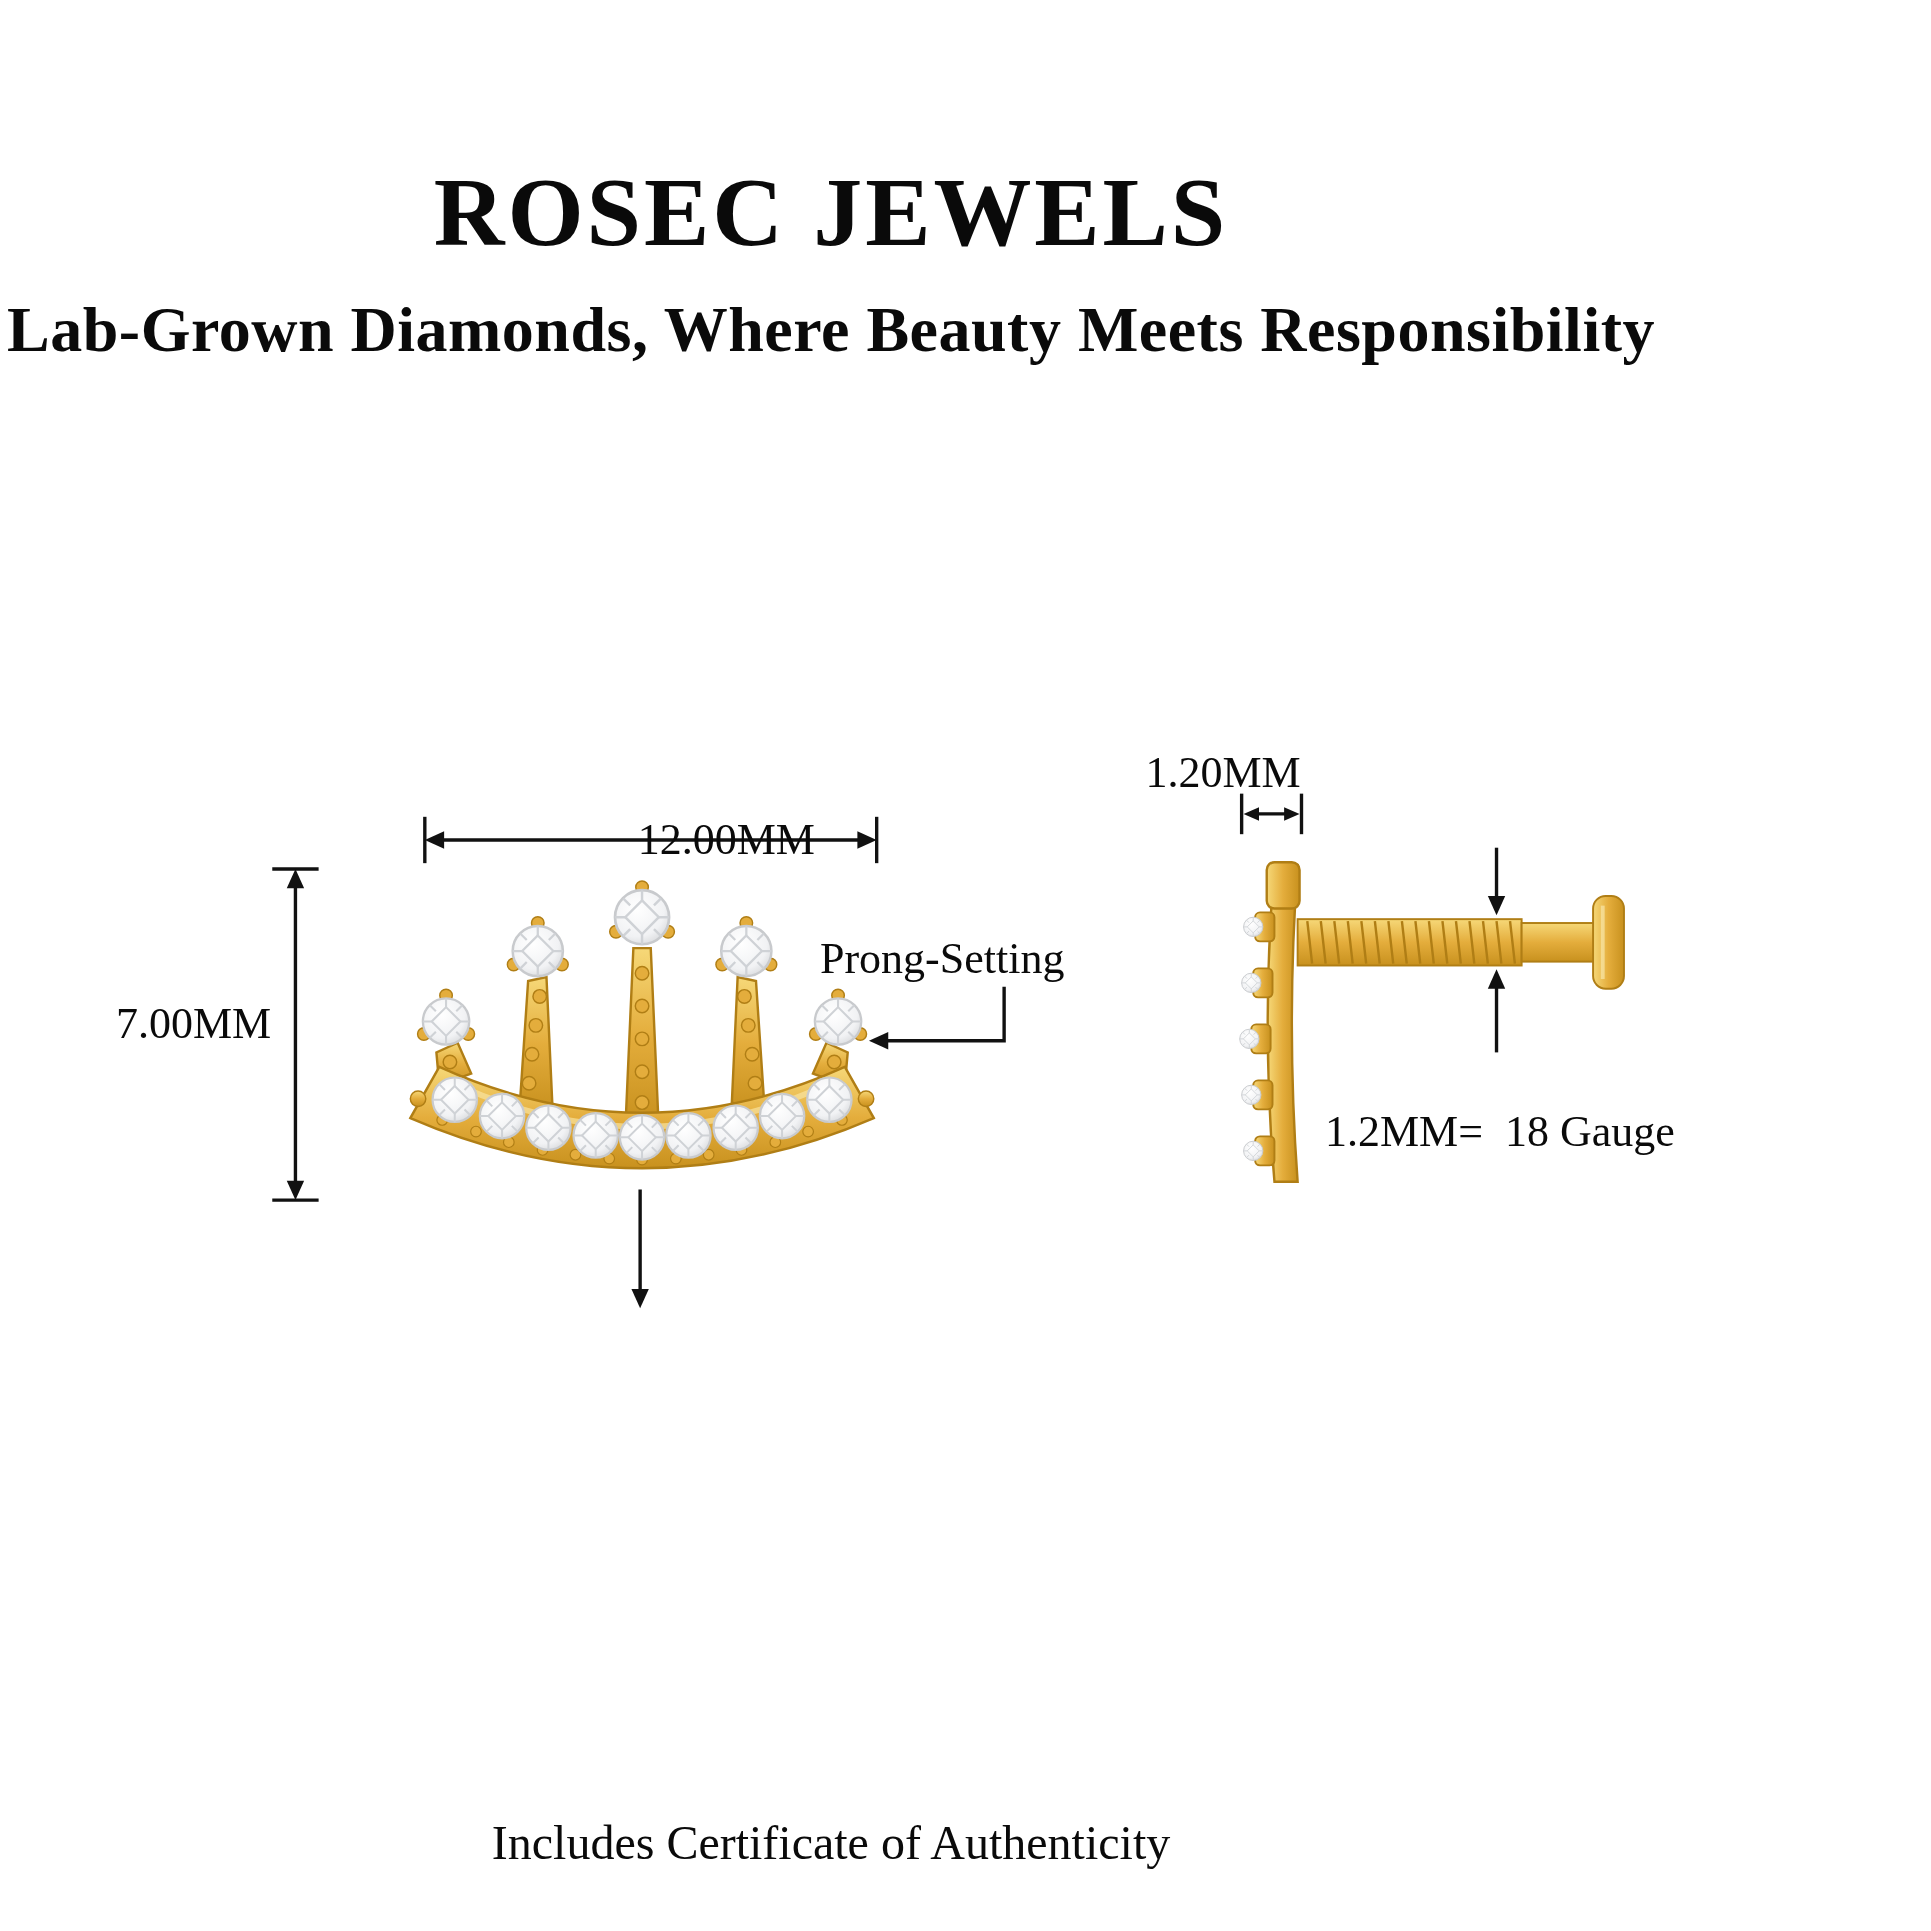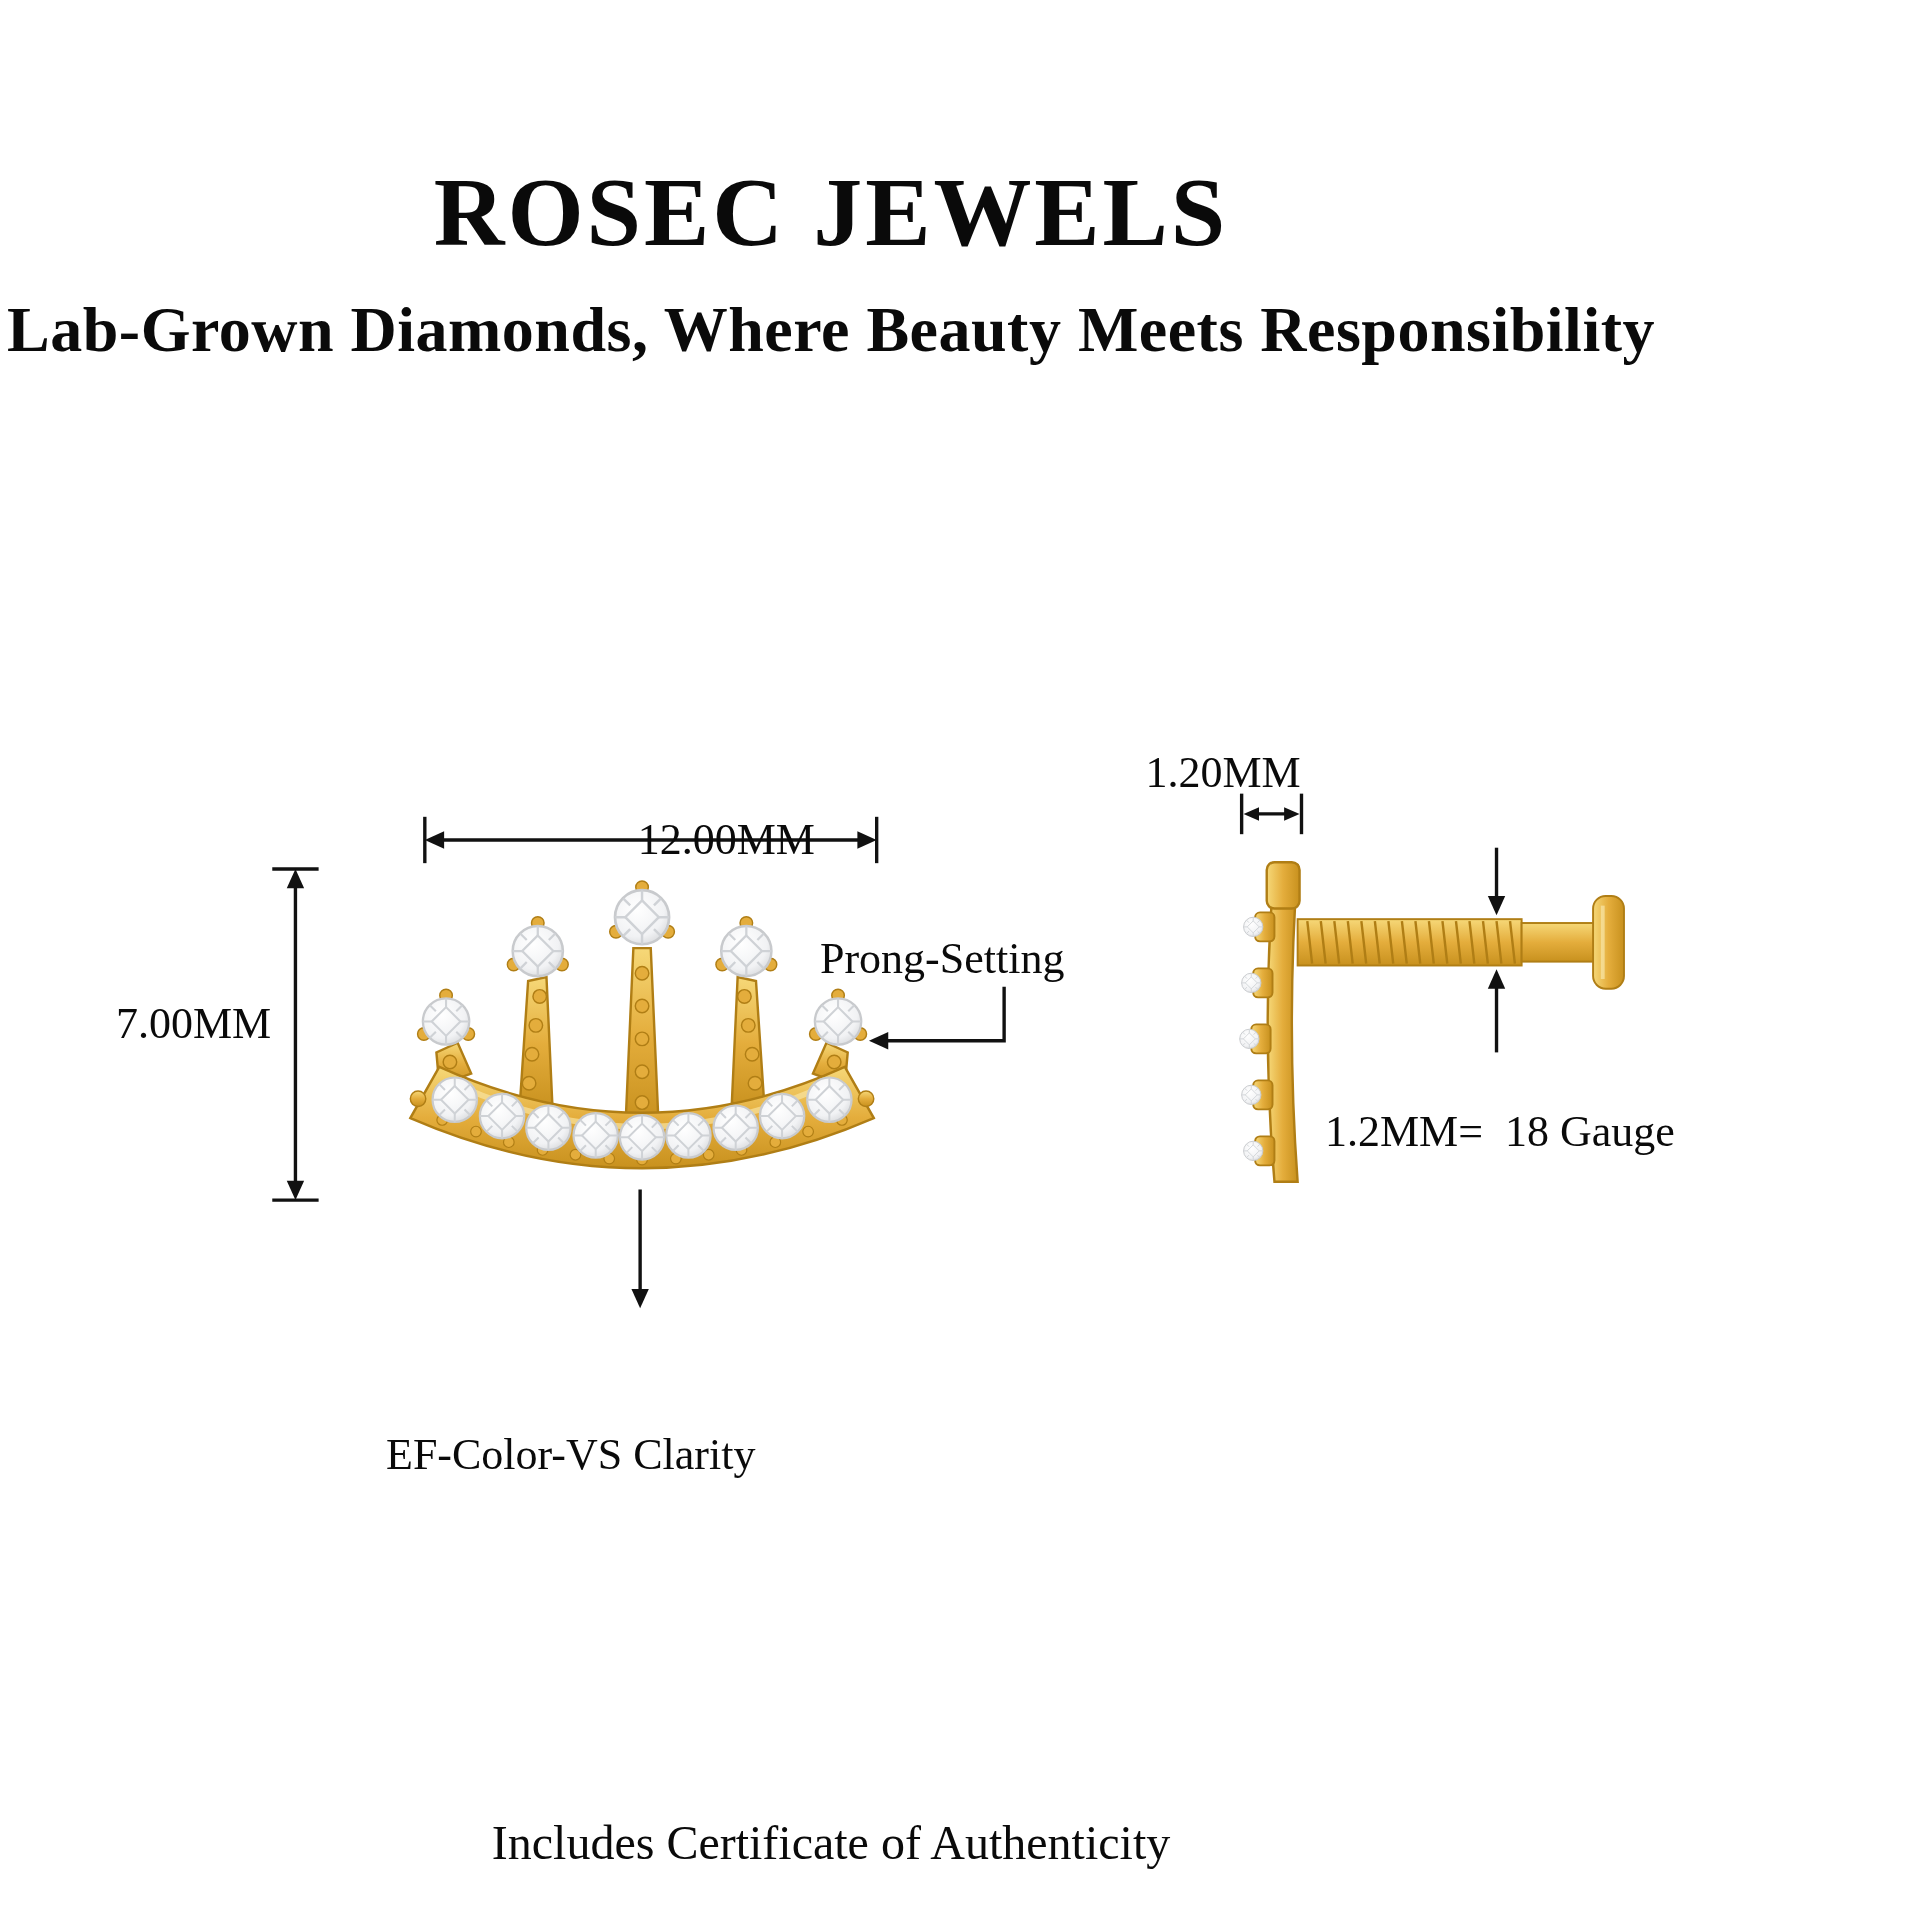--- a/index.html
+++ b/index.html
@@ -221,21 +221,20 @@
 
 <h2 id="brand-tagline" class="abs centered">Lab-Grown Diamonds, Where Beauty Meets Responsibility</h2>
 
 <div id="width-label" class="abs dim-label">12.00MM</div>
 
 <div id="height-label" class="abs dim-label">7.00MM</div>
 
 <div id="prong-label" class="abs dim-label">Prong-Setting</div>
 
 <div id="diamond-spec" class="abs dim-label">
-  <div>EF-Color-VS Clarity</div>
 </div>
 
 <div id="post-width-label" class="abs dim-label">1.20MM</div>
 
 <div id="gauge-label" class="abs dim-label">1.2MM=  18 Gauge</div>
 
 <div id="certificate-note" class="abs centered">Includes Certificate of Authenticity</div>
 
 
 </body></html>

